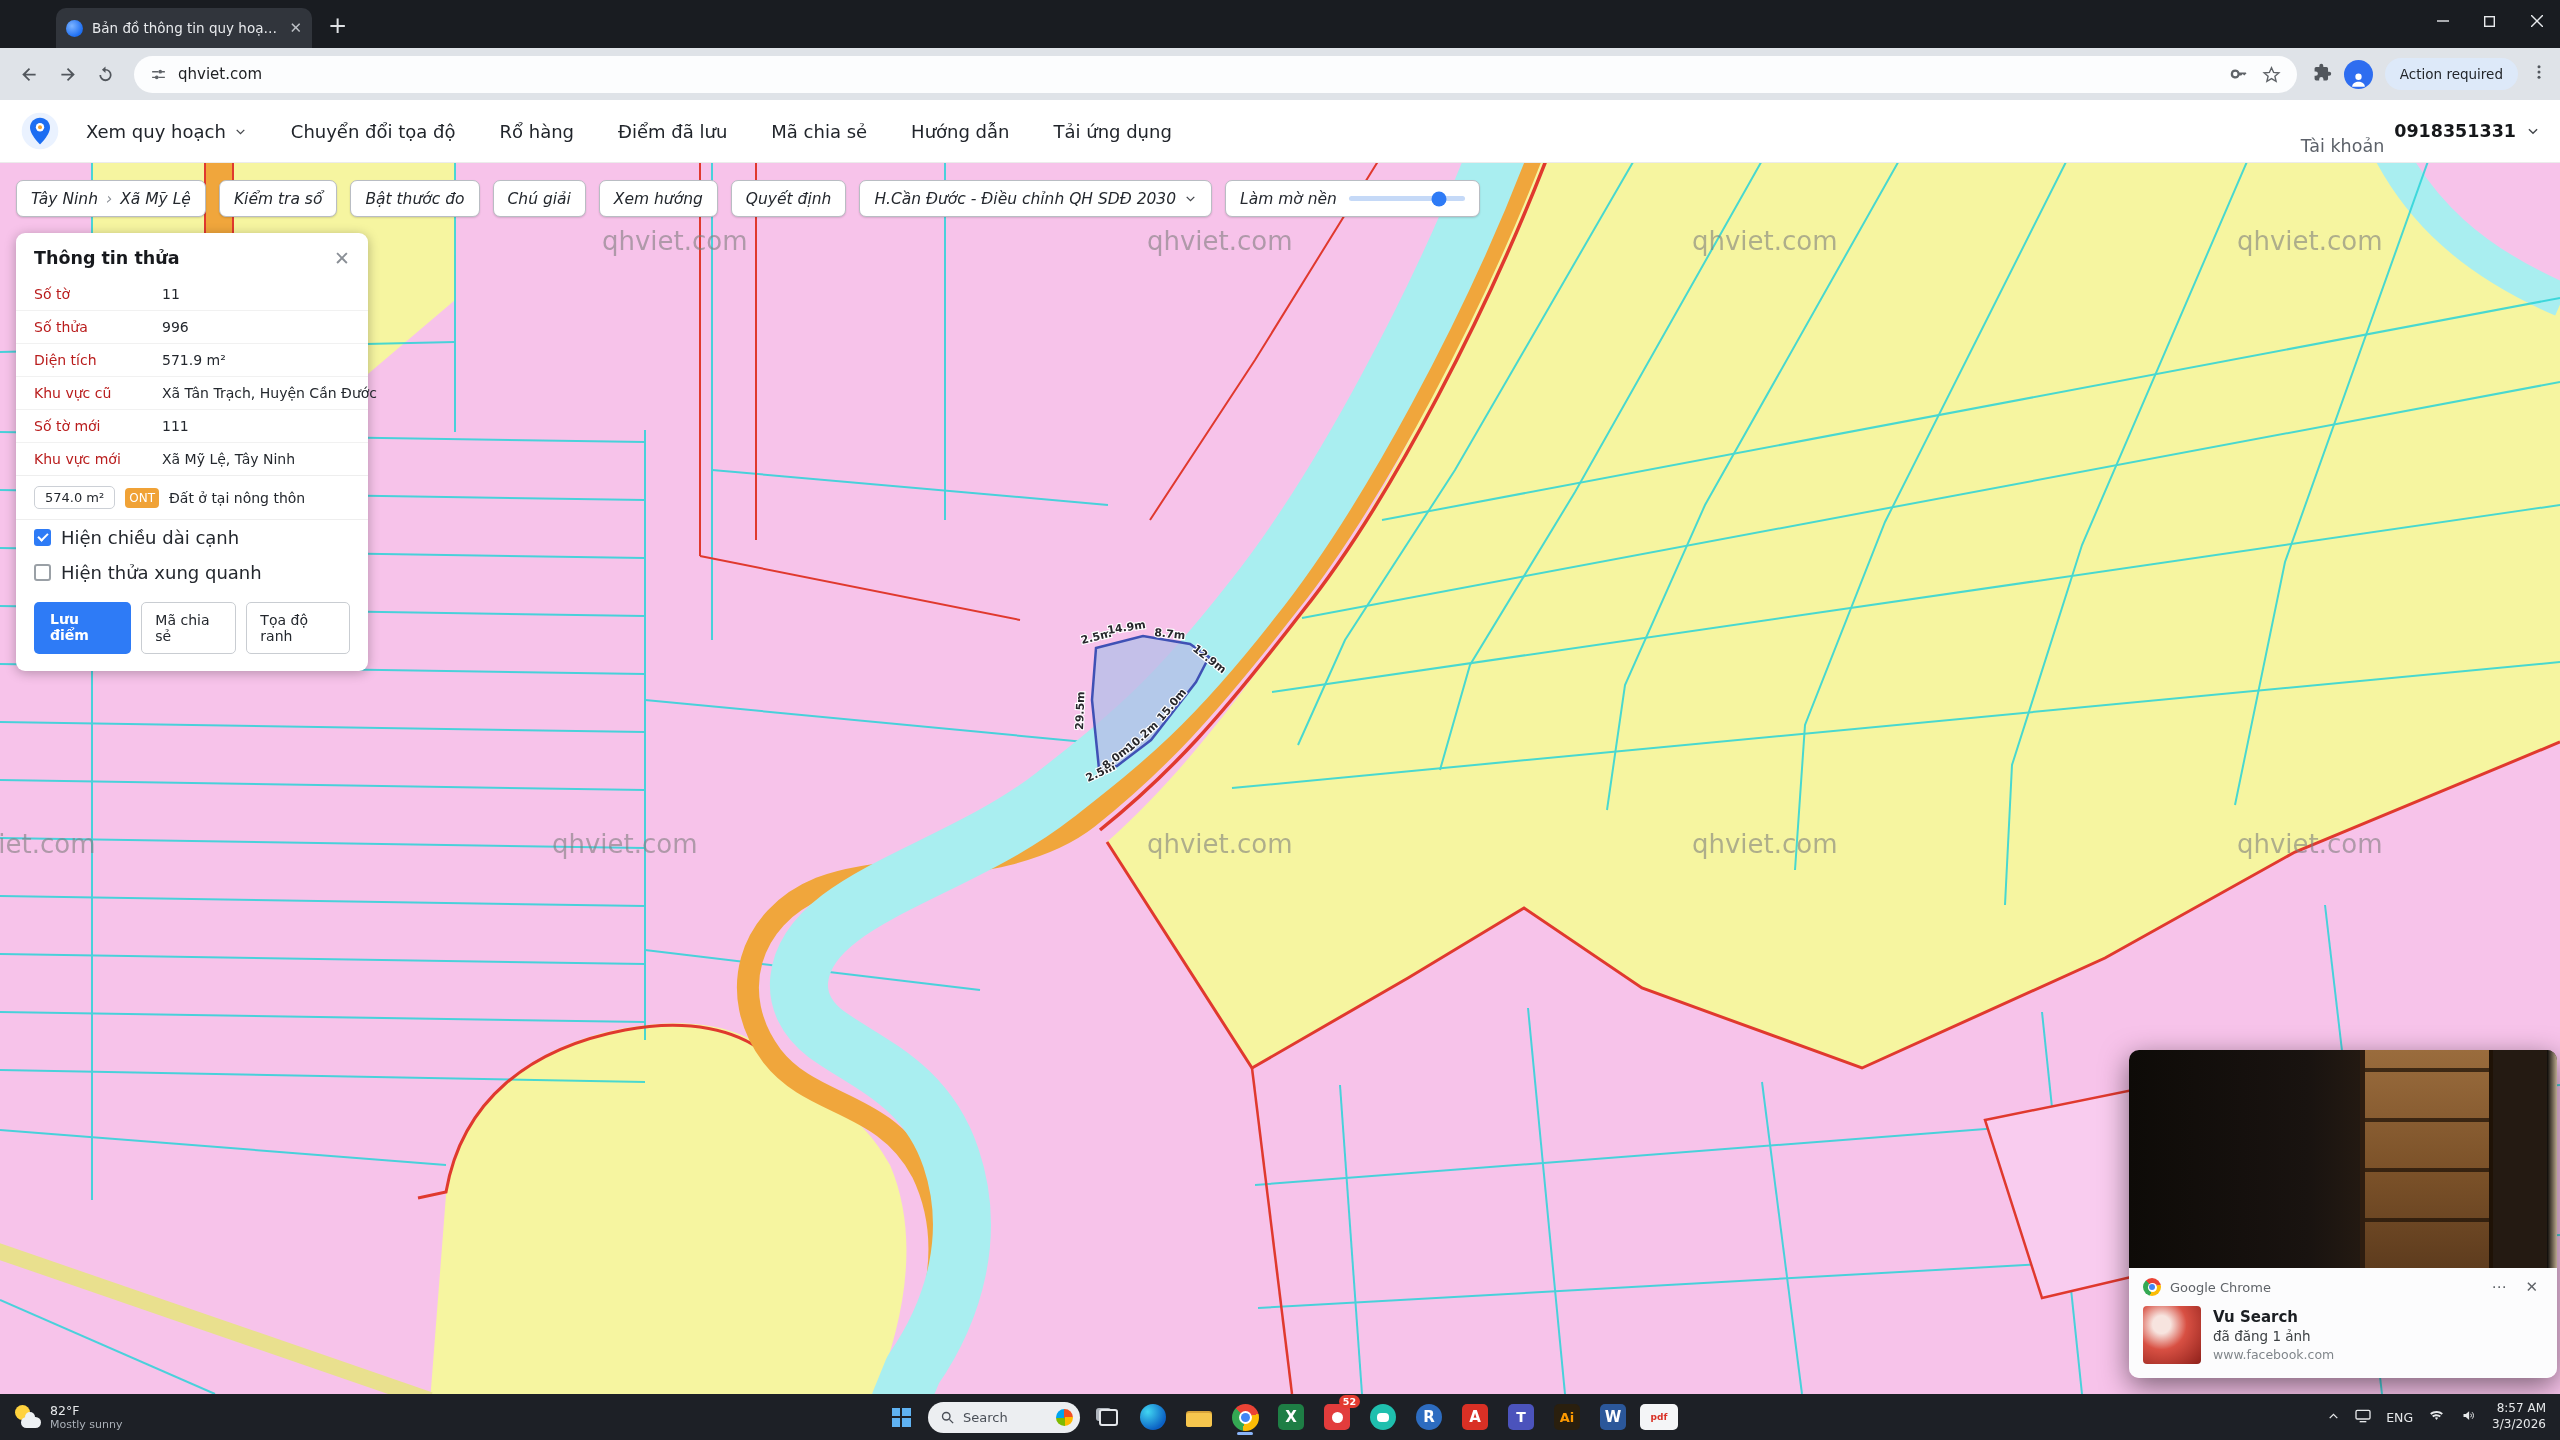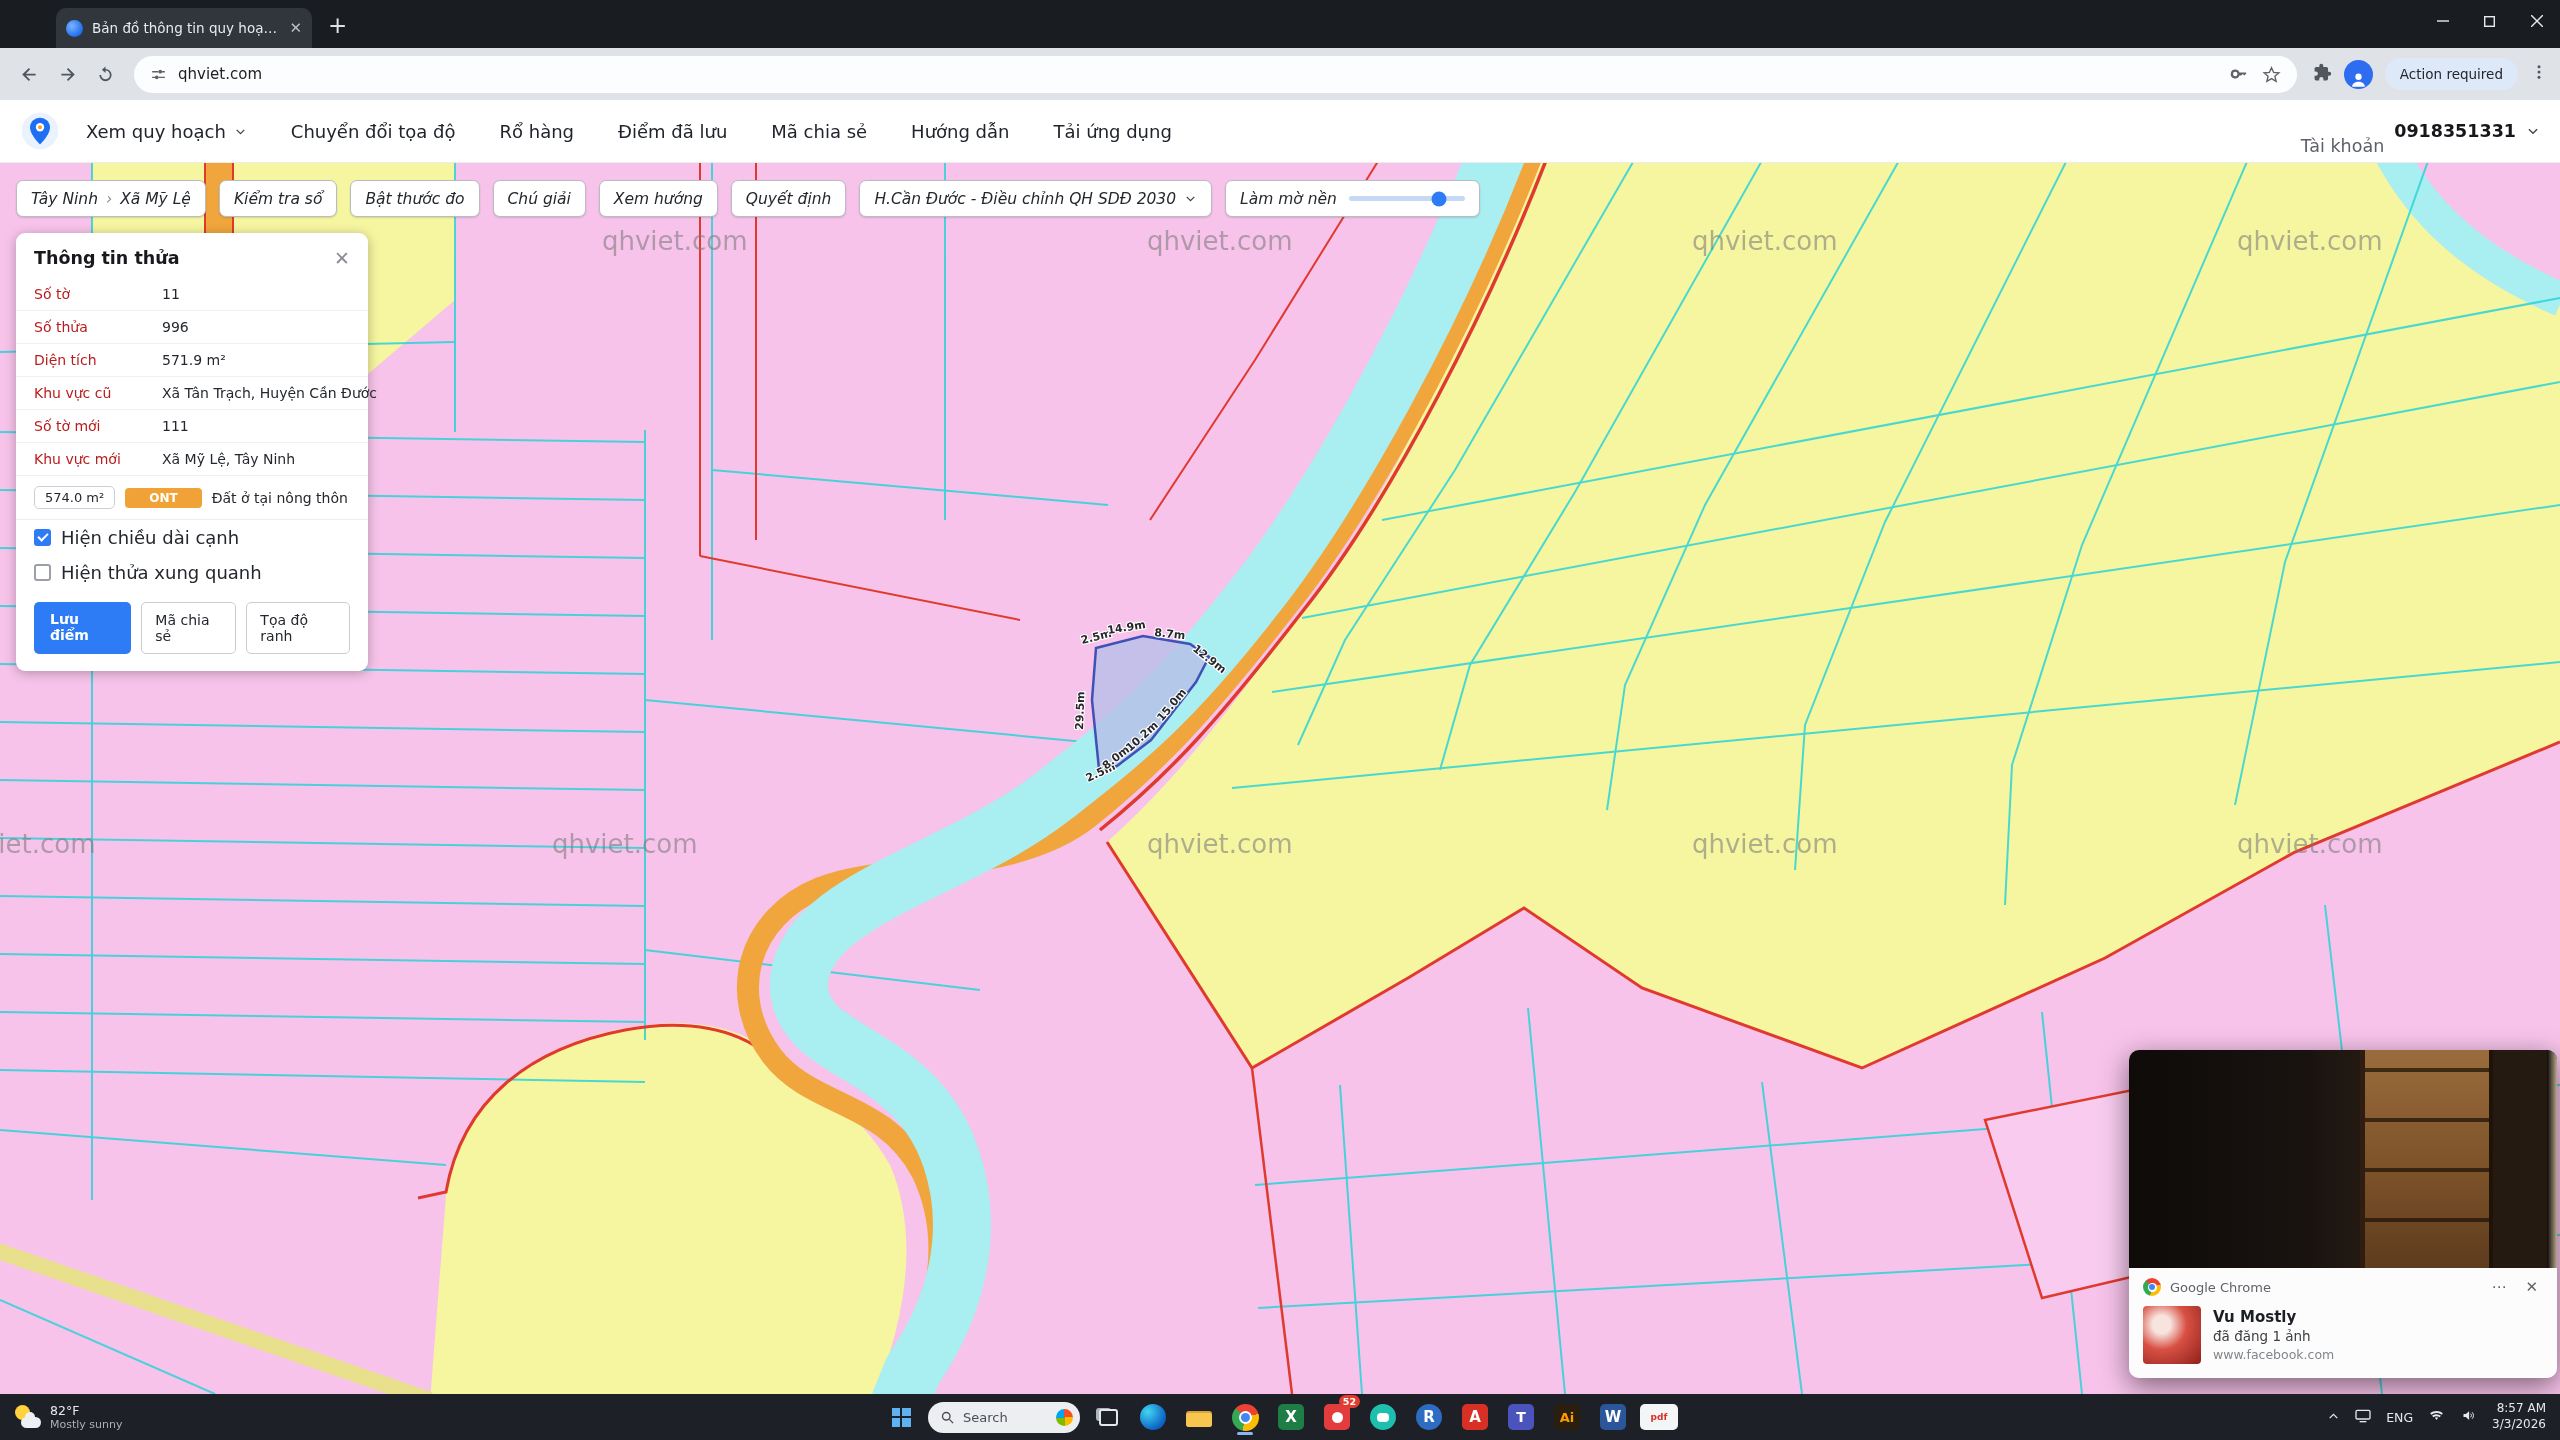--- a/index.html
+++ b/index.html
@@ -59,21 +59,21 @@
   .panel { position:absolute; left:16px; top:70px; width:352px; background:#fff; border-radius:9px;
            box-shadow:0 2px 12px rgba(0,0,0,.28); padding:13px 0 15px; }
   .panel-header { display:flex; align-items:center; padding:2px 18px 10px; }
   .panel-title { font-size:17.5px; font-weight:700; color:#17191d; flex:1; }
   .panel-close { color:#8a8f96; font-size:19px; line-height:1; }
   .prow { display:flex; padding:8px 18px; font-size:14px; border-top:1px solid #f1f1f1; align-items:baseline; }
   .plabel { width:128px; color:#b91c1c; font-weight:400; flex:none; }
   .pvalue { color:#24282e; white-space:nowrap; }
   .landuse-row { display:flex; align-items:center; gap:10px; padding:10px 18px; border-top:1px solid #eee; border-bottom:1px solid #eee; }
   .area-box { border:1px solid #ccd0d6; border-radius:5px; padding:3px 10px; font-size:13px; color:#24282e; }
-  .ont-badge { background:#f0a236; color:#fff; font-size:12px; font-weight:700; padding:3px 24px; border-radius:4px; }
+  .ont-badge { background:#f0a236; color:#fff; font-size:12px; font-weight:400; padding:3px 4px; border-radius:4px; }
   .landuse-name { font-size:14px; color:#24282e; }
   .chk-row { display:flex; align-items:center; gap:10px; padding:7px 18px; font-size:18px; color:#24282e; }
   .chk { width:17px; height:17px; border-radius:3px; flex:none; position:relative; }
   .chk.checked { background:#2e7bf6; }
   .chk.checked::after { content:""; position:absolute; left:3.5px; top:4px; width:8px; height:4px;
                         border-left:2px solid #fff; border-bottom:2px solid #fff; transform:rotate(-45deg); }
   .chk.un { background:#fff; border:2px solid #9aa0a6; }
   .panel-btns { display:flex; gap:10px; padding:12px 18px 2px; }
   .btn-primary { background:#2e7bf6; color:#fff; border-radius:5px; padding:9px 16px; font-size:14px; font-weight:600; }
   .btn-light { background:#fff; border:1px solid #c9cdd2; border-radius:5px; padding:9px 13px; font-size:14px; color:#24282e; }
@@ -456,21 +456,21 @@
                 <span class="c2" style="width:6px;height:6px"></span>
               </span>
             </span>
           <span class="notif-app">Google Chrome</span>
           <span class="notif-act">⋯</span>
           <span class="notif-act">✕</span>
         </div>
         <div class="notif-body">
           <span class="notif-thumb"></span>
           <span>
-            <div class="notif-title">Vu Mostly</div>
+            <div class="notif-title">Vu Search</div>
             <div class="notif-sub">đã đăng 1 ảnh</div>
             <div class="notif-src">www.facebook.com</div>
           </span>
         </div>
       </div>
     </div>
   </div>
 
   <div class="taskbar">
     <div class="tb-weather">

